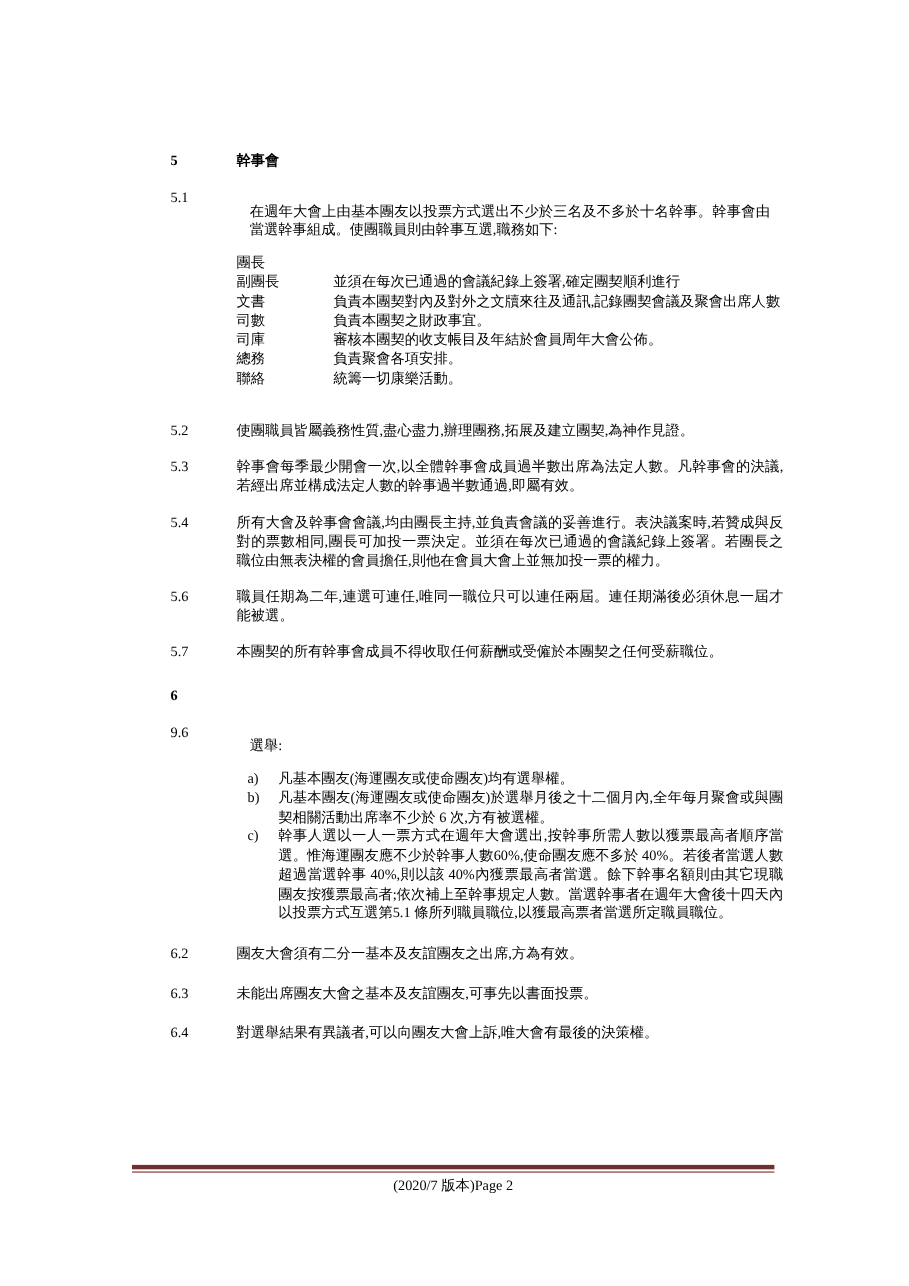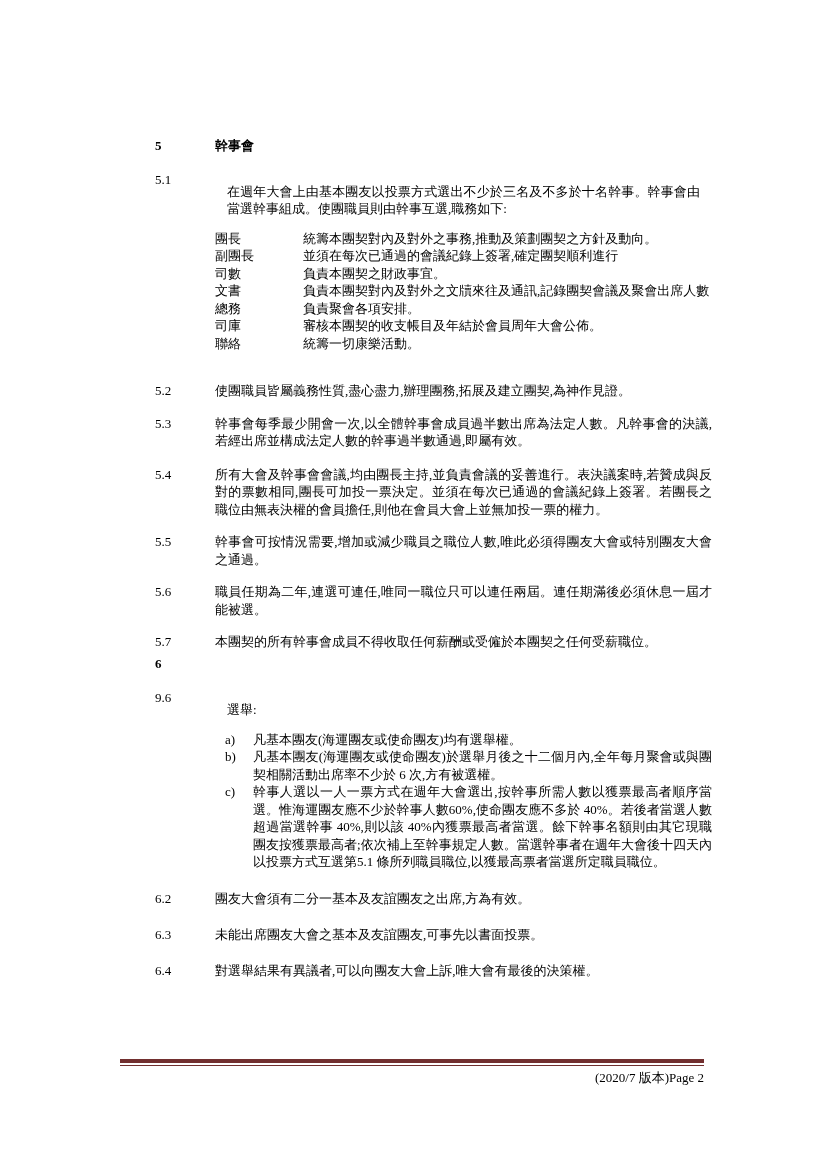--- a/index.html
+++ b/index.html
@@ -12,21 +12,21 @@
     font-size:13px;
     line-height:17.5px;
     overflow:hidden;
   }
   .content{position:absolute;left:155px;top:137px;width:557px;}
   .row{display:flex;margin-bottom:15px;text-align:justify;}
   .row.mb16{margin-bottom:16px}
   .row.mb17{margin-bottom:17px}
   .row.mb18{margin-bottom:18px}
   .row.mb19{margin-bottom:19px}
-  .row.mb22{margin-bottom:4px}
+  .row.mb22{margin-bottom:22px}
   .row.mb30{margin-bottom:30px}
   .num{width:60px;flex:none;}
   .body{width:497px;flex:none;}
   .body p{margin:12px;}
   .heading{font-weight:bold;}
   .roles{font-family:Liberation Serif, serif;}
   .role-row{display:flex;}
   .role-name{width:88px;flex:none;}
   .role-desc{flex:1;}
   .split{display:flex;}
@@ -34,21 +34,21 @@
   .flex1{flex:1;}
   .sub{display:flex;padding-left:10px;}
   .letter{width:28px;flex:none;}
   .footer-rule{
     position:absolute;left:120px;top:1059px;width:584px;height:2px;
     border-top:4px solid var(--accent,#722f2f);
     border-bottom:1px solid var(--accent,#722f2f);
   }
   .footer{
     position:absolute;left:120px;top:1069px;width:584px;
-    display:flex;justify-content:flex-end;
+    display:flex;justify-content:center;
     font-size:13px;line-height:17px;
   }
 </style>
 </head>
 <body>
 
 <div class="page">
   <div class="content">
 
     <div class="row heading mb16">
@@ -56,41 +56,40 @@
       <div class="body">幹事會</div>
     </div>
 
     <div class="row mb30">
       <div class="num">5.1</div>
       <div class="body">
         <p>在週年大會上由基本團友以投票方式選出不少於三名及不多於十名幹事。幹事會由當選幹事組成。使團職員則由幹事互選,職務如下:</p>
         <div class="roles">
           <div class="role-row">
             <div class="role-name">團長</div>
-            <div class="role-desc">統籌本團契對內及對外之事務,推動及策劃團契之方針及動向。</div>
           </div>
           <div class="role-row">
             <div class="role-name">副團長</div>
             <div class="role-desc">並須在每次已通過的會議紀錄上簽署,確定團契順利進行</div>
           </div>
           <div class="role-row">
+            <div class="role-name">文書</div>
+            <div class="role-desc">負責本團契對內及對外之文牘來往及通訊,記錄團契會議及聚會出席人數</div>
+          </div>
+          <div class="role-row">
             <div class="role-name">司數</div>
             <div class="role-desc">負責本團契之財政事宜。</div>
           </div>
           <div class="role-row">
-            <div class="role-name">文書</div>
-            <div class="role-desc">負責本團契對內及對外之文牘來往及通訊,記錄團契會議及聚會出席人數</div>
+            <div class="role-name">司庫</div>
+            <div class="role-desc">審核本團契的收支帳目及年結於會員周年大會公佈。</div>
           </div>
           <div class="role-row">
             <div class="role-name">總務</div>
             <div class="role-desc">負責聚會各項安排。</div>
-          </div>
-          <div class="role-row">
-            <div class="role-name">司庫</div>
-            <div class="role-desc">審核本團契的收支帳目及年結於會員周年大會公佈。</div>
           </div>
           <div class="role-row">
             <div class="role-name">聯絡</div>
             <div class="role-desc">統籌一切康樂活動。</div>
           </div>
         </div>
       </div>
     </div>
 
 
@@ -102,24 +101,20 @@
     <div class="row mb16">
       <div class="num">5.3</div>
       <div class="body">幹事會每季最少開會一次,以全體幹事會成員過半數出席為法定人數。凡幹事會的決議,若經出席並構成法定人數的幹事過半數通過,即屬有效。</div>
     </div>
 
     <div class="row">
       <div class="num">5.4</div>
       <div class="body">所有大會及幹事會會議,均由團長主持,並負責會議的妥善進行。表決議案時,若贊成與反對的票數相同,團長可加投一票決定。並須在每次已通過的會議紀錄上簽署。若團長之職位由無表決權的會員擔任,則他在會員大會上並無加投一票的權力。</div>
     </div>
 
-    <div class="row">
-      <div class="num">5.5</div>
-      <div class="body">幹事會可按情況需要,增加或減少職員之職位人數,唯此必須得團友大會或特別團友大會之通過。</div>
-    </div>
 
     <div class="row">
       <div class="num">5.6</div>
       <div class="body">職員任期為二年,連選可連任,唯同一職位只可以連任兩屆。連任期滿後必須休息一屆才能被選。</div>
     </div>
 
     <div class="row mb22">
       <div class="num">5.7</div>
       <div class="body">本團契的所有幹事會成員不得收取任何薪酬或受僱於本團契之任何受薪職位。</div>
     </div>

